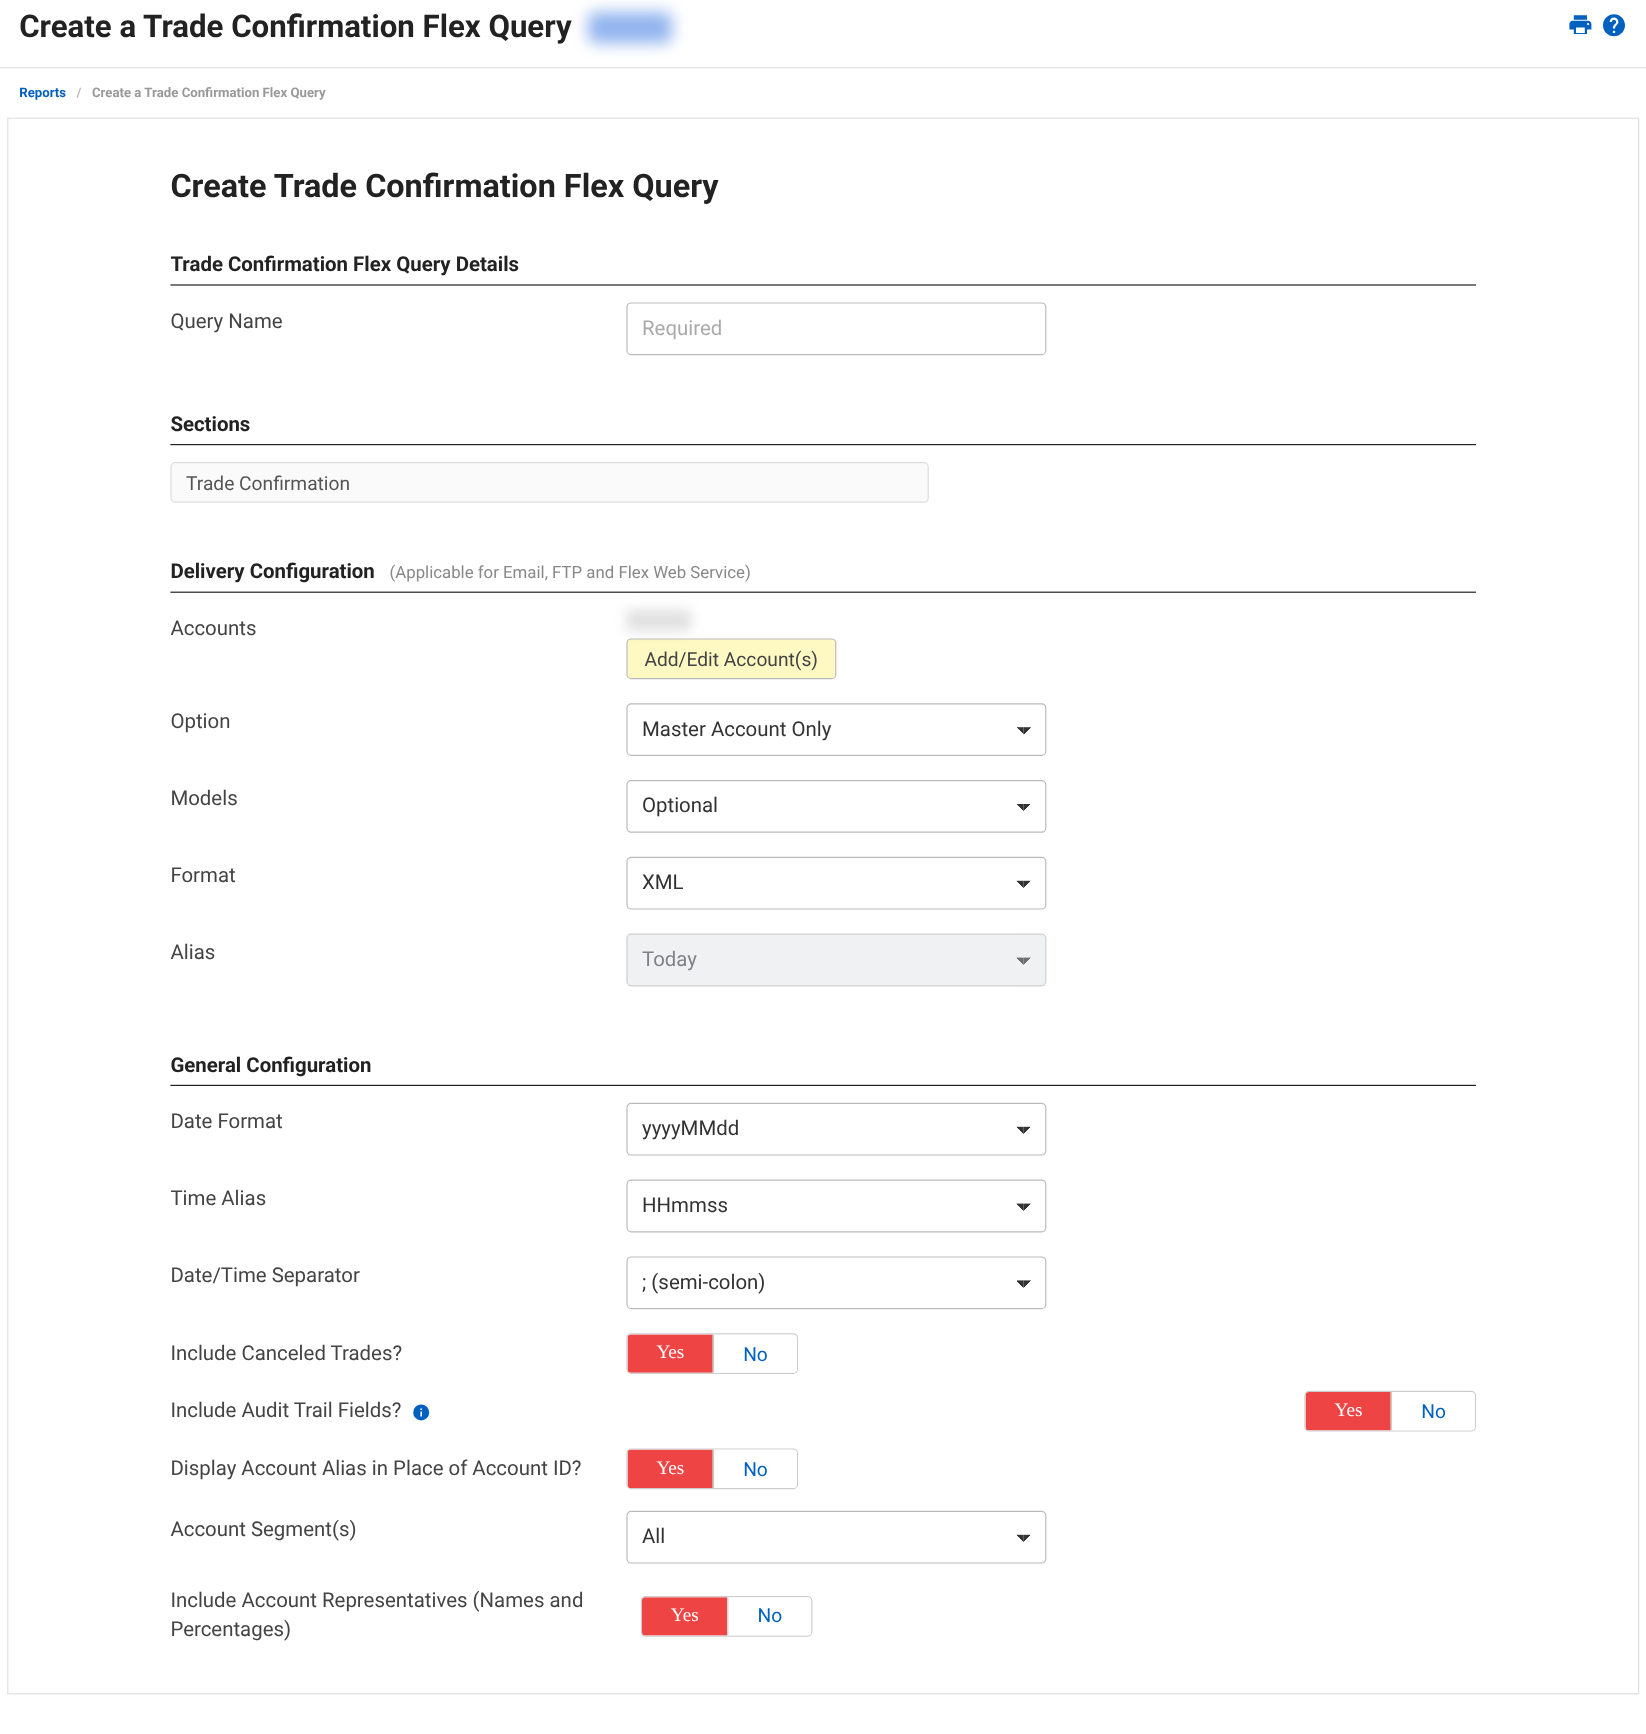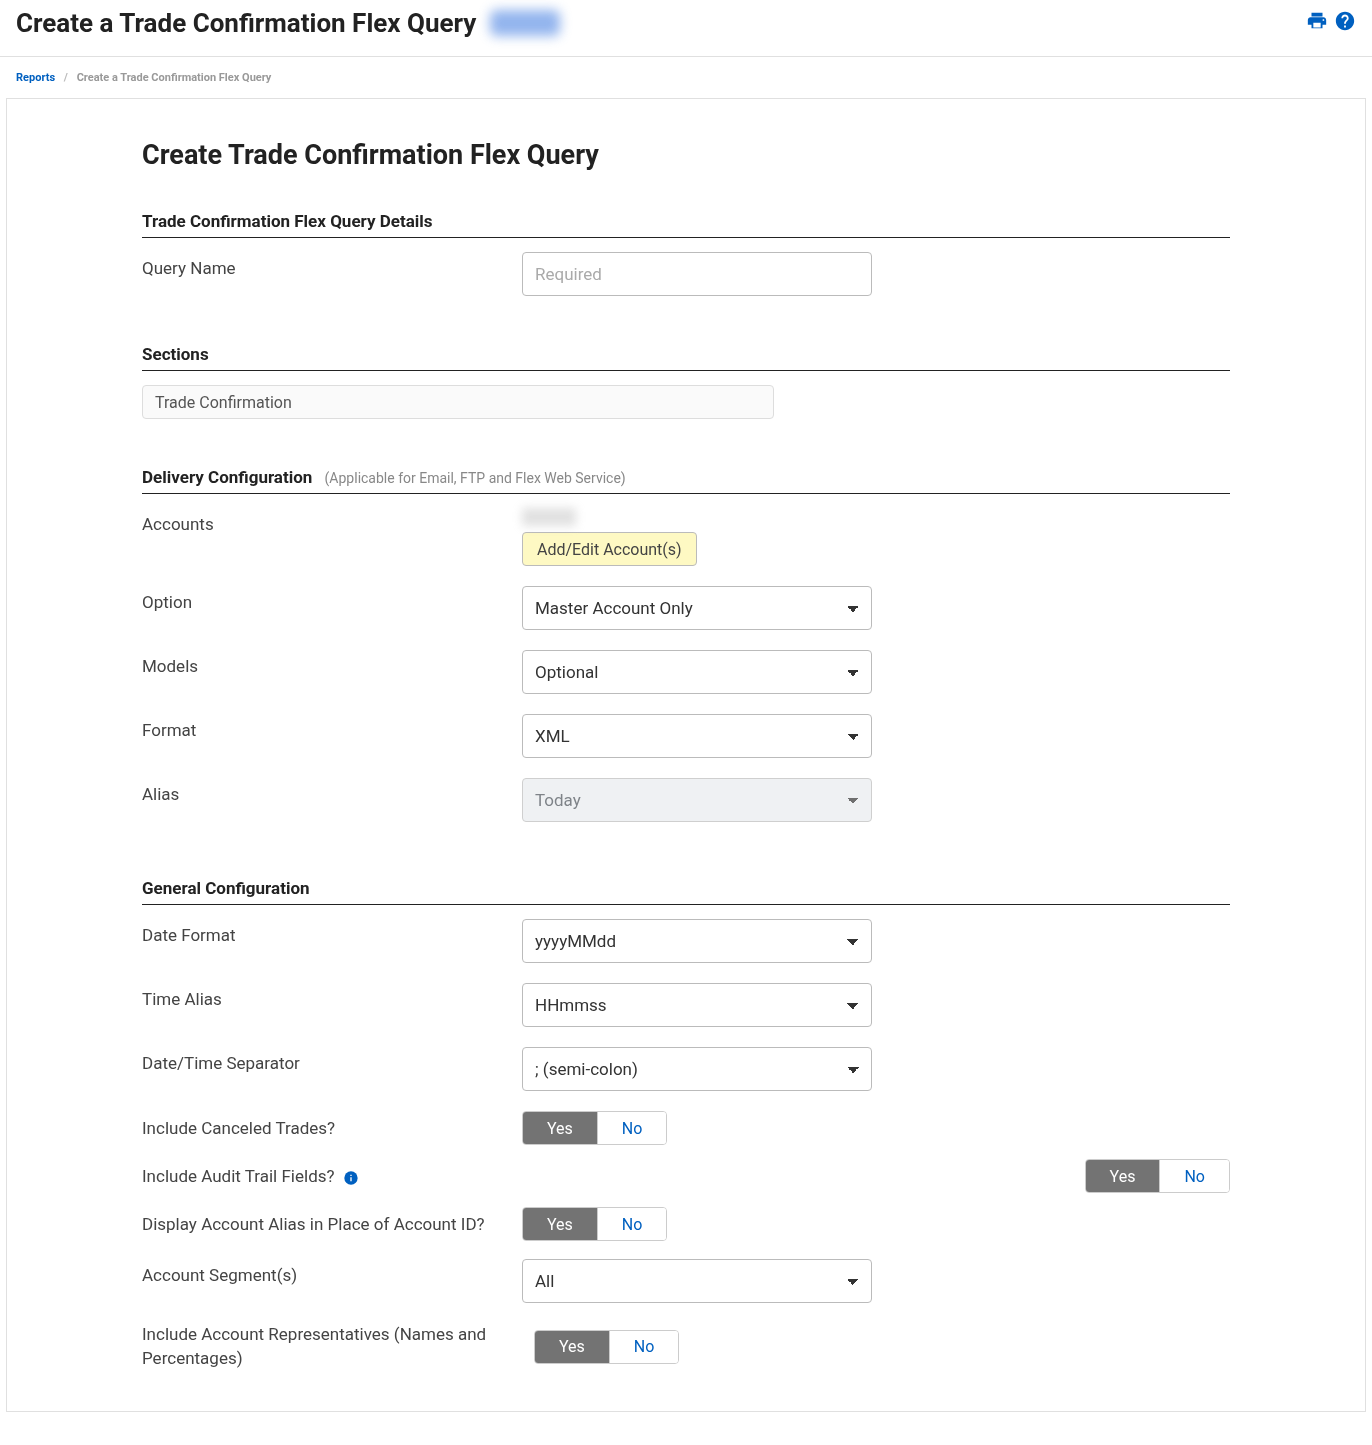--- a/index.html
+++ b/index.html
@@ -163,22 +163,23 @@
   .toggle-btn {
     border: none;
     background: #fff;
     color: #0060c0;
     font-size: 16px;
     padding: 0 24px;
     cursor: pointer;
     font-family: inherit;
   }
   .toggle-btn.active {
-    background: #737373;
+    background: #ef4444;
     color: #fff;
+    font-family: Liberation Serif, serif;
   }
   .toggle-btn + .toggle-btn { border-left: 1px solid #ccc; }
 </style>
 </head>
 <body>
 
 <div class="header-bar">
   <div class="header-left">
     <h1 class="page-title">Create a Trade Confirmation Flex Query</h1>
     <div class="badge-blur"></div>

